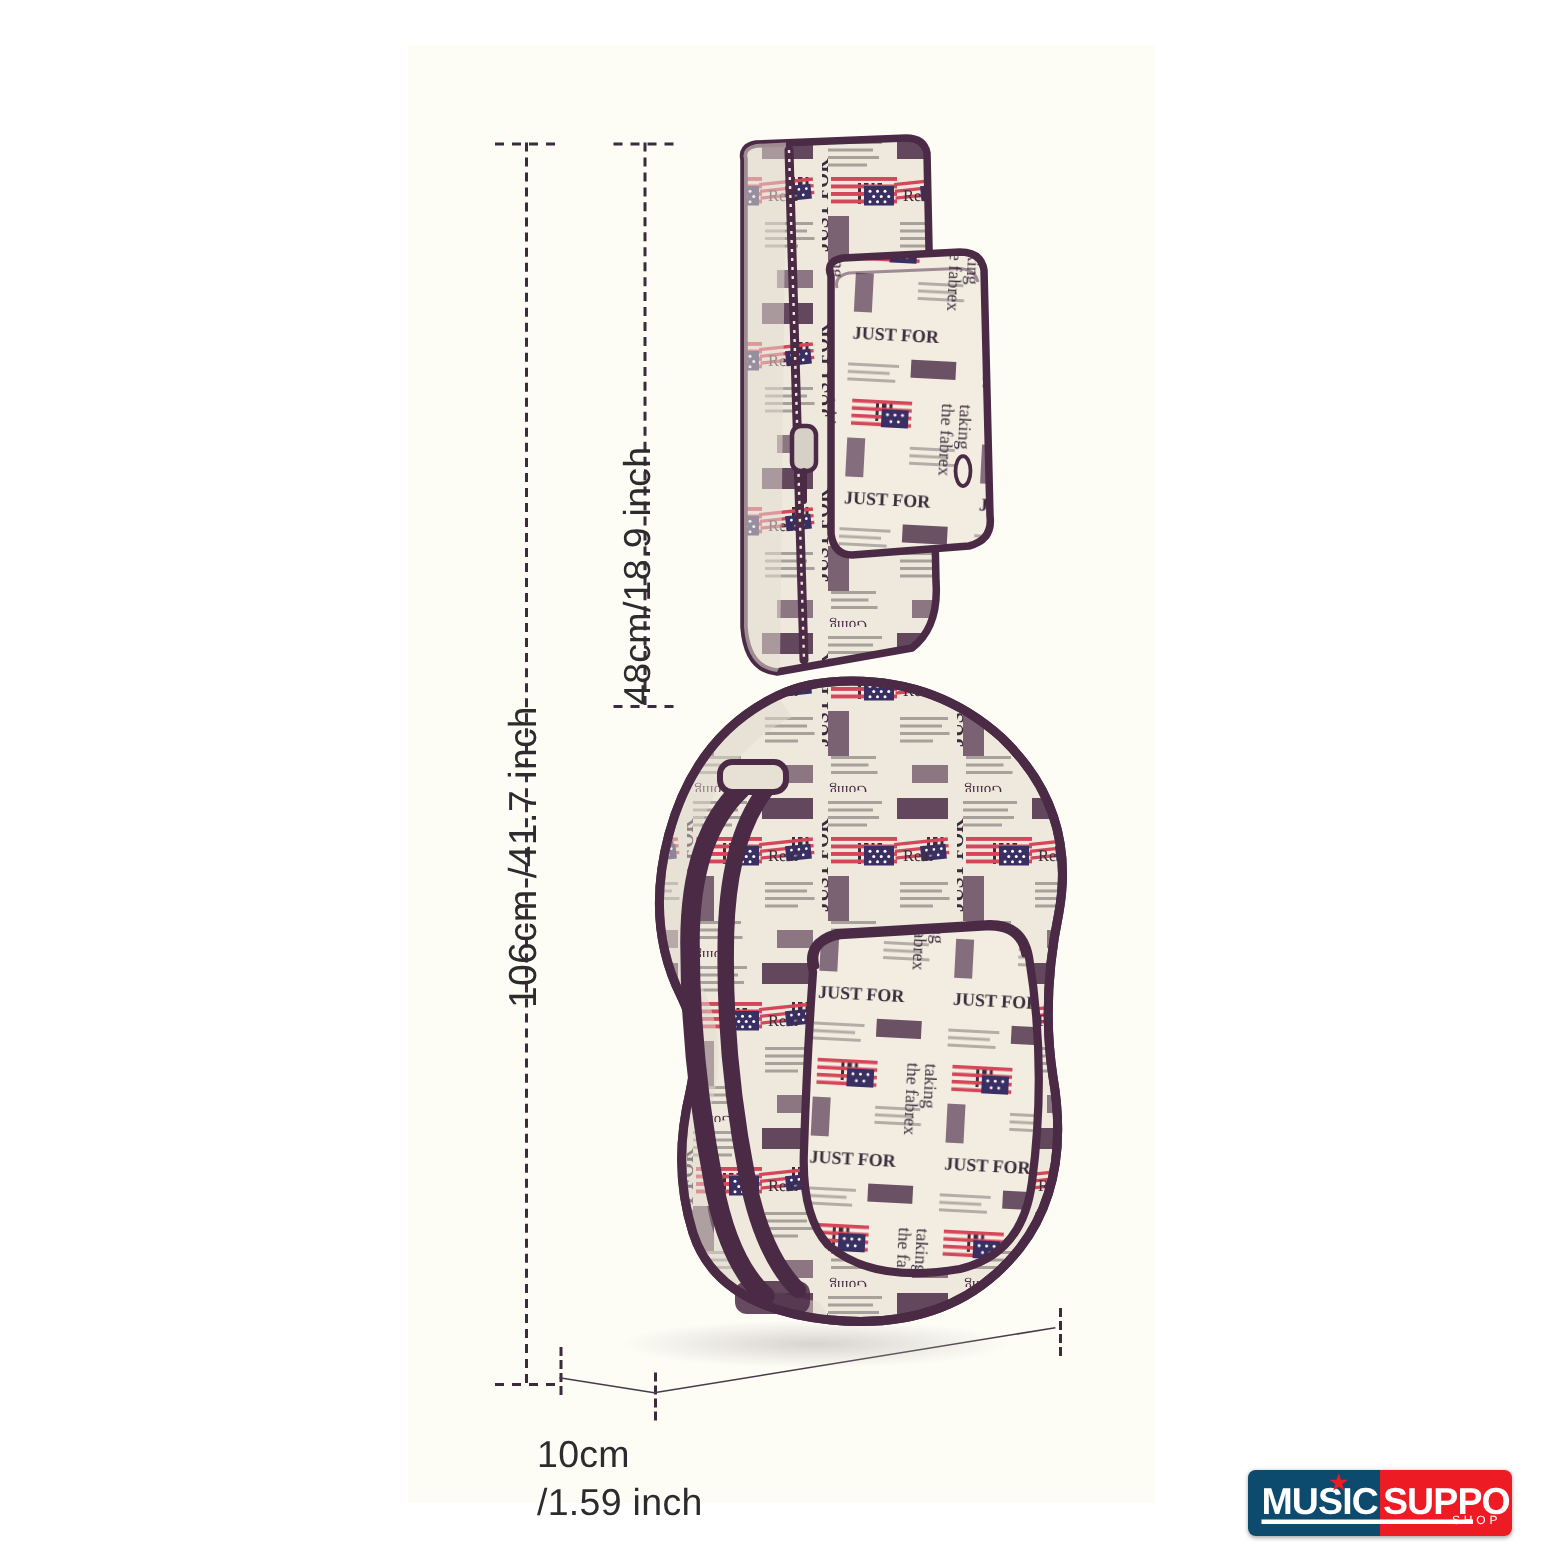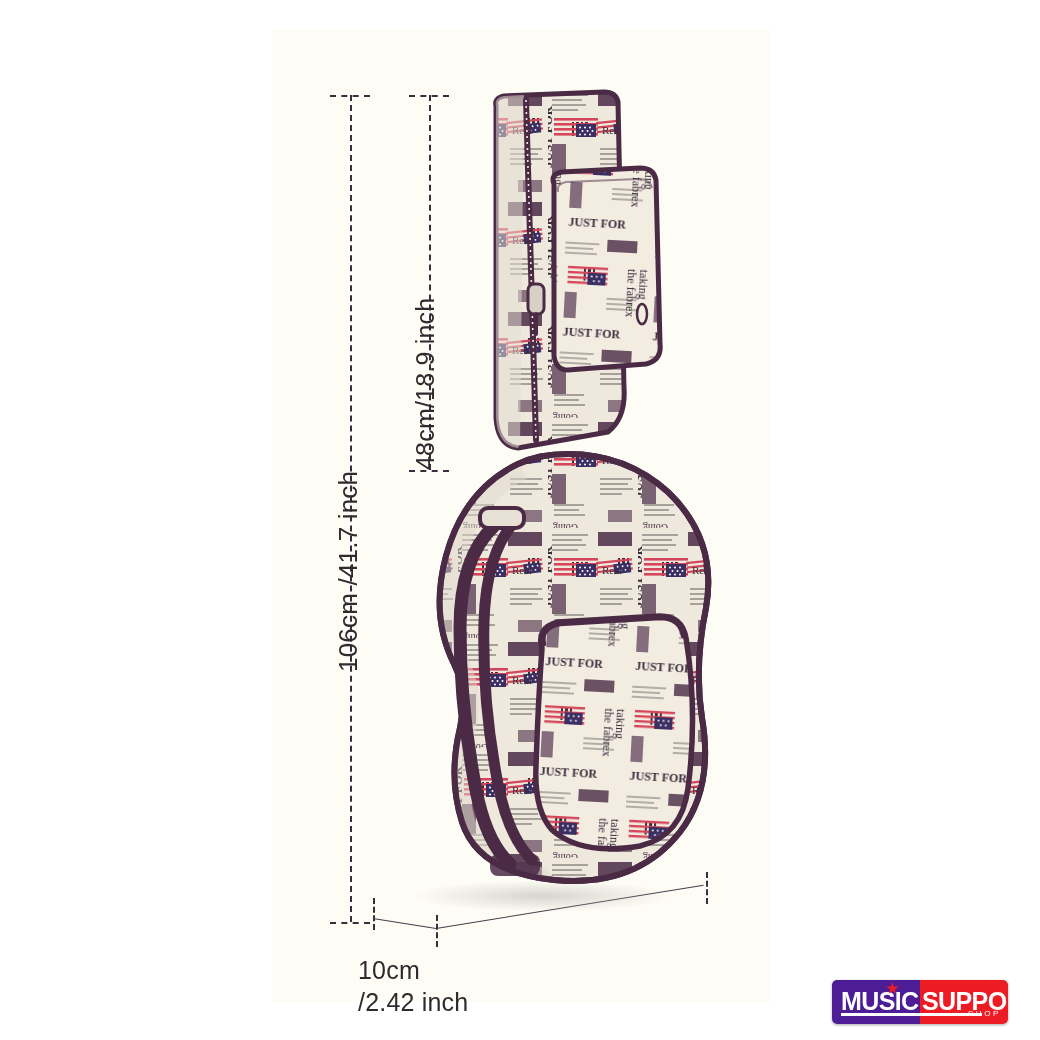--- a/index.html
+++ b/index.html
@@ -84,21 +84,21 @@
     left: 832px;
     top: 980px;
     width: 176px;
     height: 44px;
     border-radius: 5px;
     overflow: hidden;
     display: flex;
     box-shadow: 0 1px 3px rgba(0,0,0,0.35);
   }
   .logo-half { position: relative; height: 100%; }
-  .logo-left  { width: 50%; background: #4c1d95; }
+  .logo-left  { width: 50%; background: #0c4a6e; }
   .logo-right { width: 50%; background: #ed1c24; }
   .logo-word {
     position: absolute;
     color: #ffffff;
     font-weight: bold;
     font-size: 25px;
     letter-spacing: -0.6px;
     top: 7px;
   }
   .word-music   { left: 9px; }
@@ -156,21 +156,21 @@
     <div class="cap-v" style="left:706px; top:872px; height:32px;"></div>
 
   </div>
 
   <div class="dim-label rot label-106">106cm /41.7 inch</div>
 
   <div class="dim-label rot label-48">48cm/18.9 inch</div>
 
   <div class="dim-label label-10">
     <span>10cm</span><br>
-    <span>/2.42 inch</span>
+    <span>/1.59 inch</span>
   </div>
 
 
   <div id="bag-wrap">
     <svg id="bag-svg" viewBox="0 0 360 830" xmlns="http://www.w3.org/2000/svg">
       <defs>
 
         <pattern id="newsprint" x="0" y="0" width="90" height="110" patternUnits="userSpaceOnUse">
           <rect width="90" height="110" fill="#efe9dd"></rect>
 

